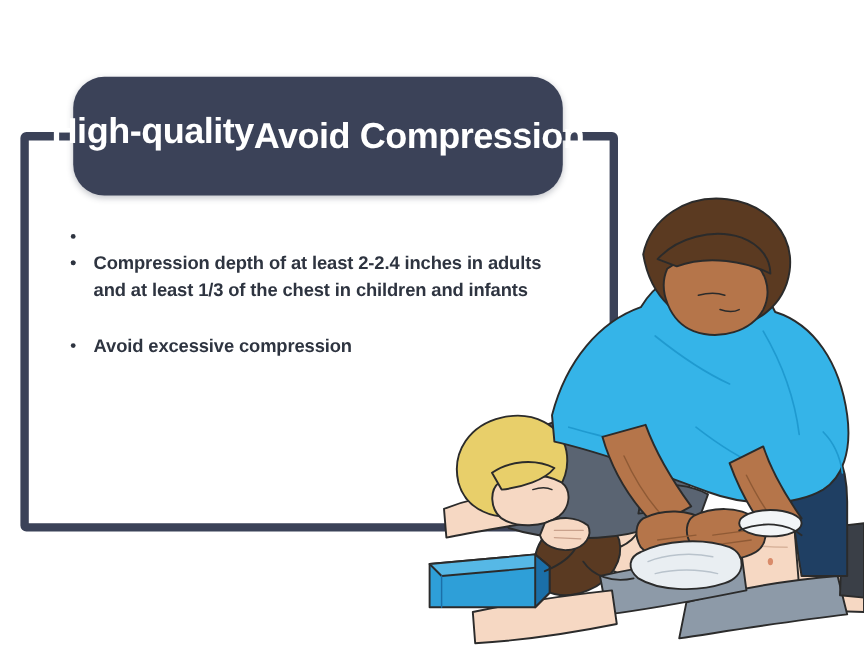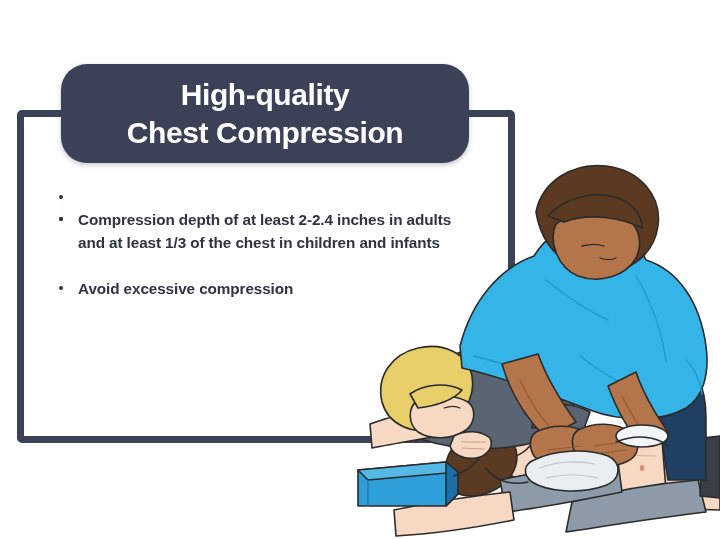--- a/index.html
+++ b/index.html
@@ -37,21 +37,21 @@
   .title-badge {
     position: absolute;
     left: 61px;
     top: 64px;
     width: 408px;
     height: 99px;
     background: #3b4258;
     border-radius: 26px;
     z-index: 4;
     display: flex;
-    flex-direction: column;
+    flex-direction: row;
     align-items: center;
     justify-content: center;
     box-shadow: 0 2px 5px rgba(40,45,65,0.28);
   }
   .title-line {
     color: #ffffff;
     font-weight: bold;
     letter-spacing: -0.4px;
     line-height: 1.0;
     text-align: center;
@@ -105,21 +105,21 @@
 </style>
 </head>
 <body>
 
 <div id="poster">
 
   <div class="frame"></div>
 
   <div class="title-badge">
     <div class="title-line title-line-1">High-quality</div>
-    <div class="title-line title-line-2">Chest Compression</div>
+    <div class="title-line title-line-2">Avoid Compression</div>
   </div>
 
   <ul class="bullets">
     <li class="bullet-item">
       <span class="bullet-dot"></span>
     </li>
     <li class="bullet-item">
       <span class="bullet-dot"></span>
     </li>
     <li class="bullet-item">

